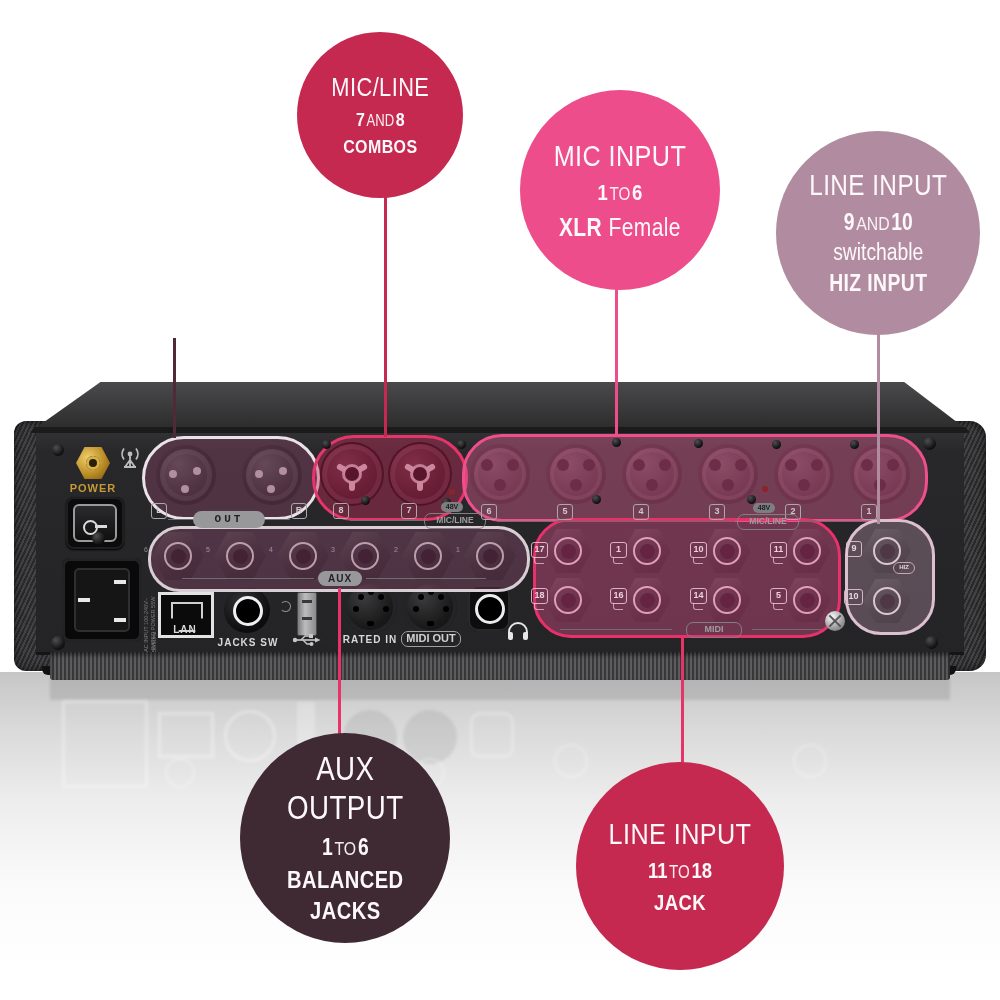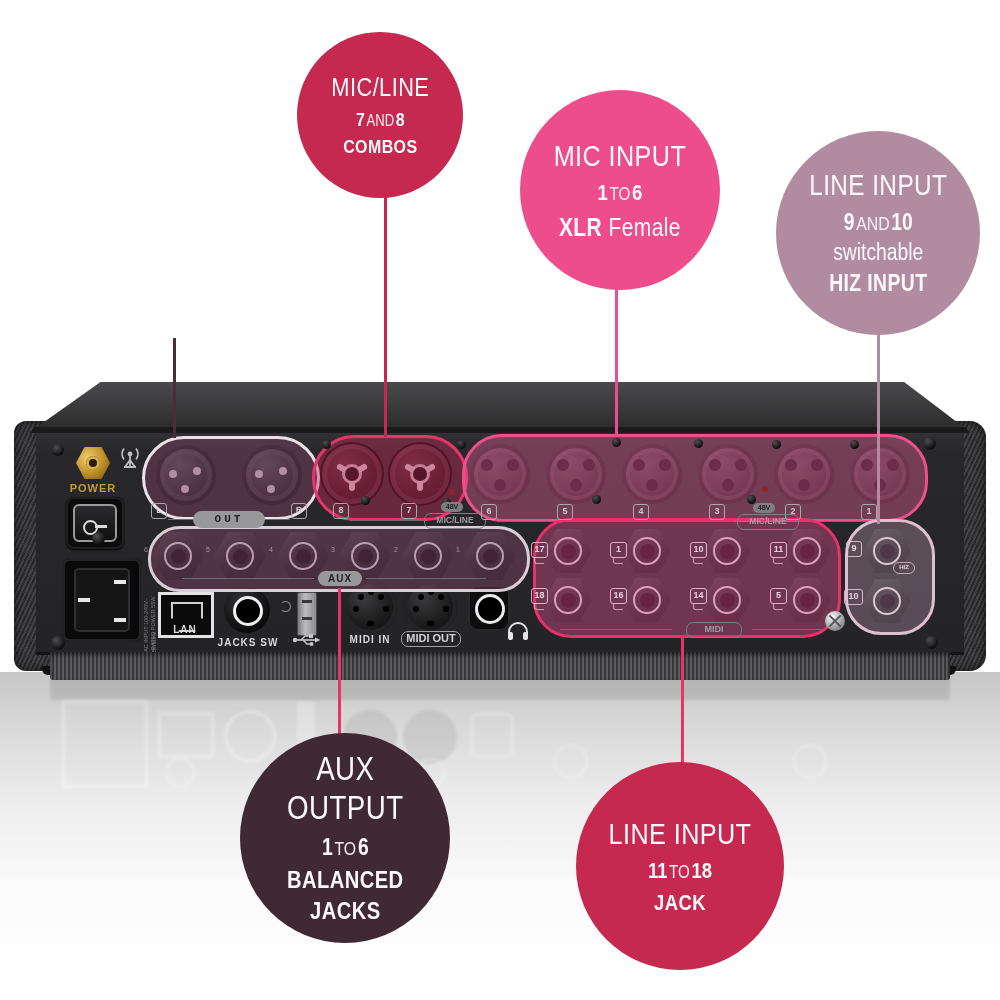--- a/index.html
+++ b/index.html
@@ -201,21 +201,21 @@
     <circle cx="3" cy="7" r="2.2" fill="#c8c8ca"></circle>
     <path d="M5 7 H23" stroke="#c8c8ca" stroke-width="1.6" fill="none"></path>
     <path d="M9 7 L13 3 H17" stroke="#c8c8ca" stroke-width="1.4" fill="none"></path>
     <rect x="17" y="1" width="4" height="4" fill="#c8c8ca"></rect>
     <path d="M11 7 L15 11 H18" stroke="#c8c8ca" stroke-width="1.4" fill="none"></path>
     <circle cx="19.5" cy="11" r="2" fill="#c8c8ca"></circle>
     <path d="M23 4.5 L28.5 7 L23 9.5 Z" fill="#c8c8ca"></path>
   </svg>
 
   <div class="abs conn din" style="left:343px;top:580px;width:54px;height:54px;"></div>
-  <div class="abs iolabel" style="left:339px;top:634px;width:62px;font-size:10px;">MIDI IN</div>
+  <div class="abs iolabel" style="left:339px;top:634px;width:62px;font-size:10px;">RATED IN</div>
   <div class="abs conn din" style="left:403px;top:580px;width:54px;height:54px;"></div>
   <div class="abs pillO" style="left:401px;top:631px;width:58px;height:14px;font-size:11px;line-height:13px;border-color:#a0a0a2;color:#d0d0d2;border-radius:7px;">MIDI OUT</div>
 
   <div class="abs conn" style="left:468px;top:585px;width:42px;height:46px;border-radius:10px;background:#0d0d0e;box-shadow:inset 0 0 0 2px #29292b;">
     <div class="abs" style="left:50%;top:50%;width:24px;height:24px;margin:-14px 0 0 -14px;border:3px solid #ececee;border-radius:50%;background:#000;"></div>
   </div>
   <svg class="abs" style="left:506px;top:621px;z-index:5;" width="24" height="20" viewBox="0 0 24 20">
     <path d="M3 13 v-2 a9 9 0 0 1 18 0 v2" fill="none" stroke="#e6e6e8" stroke-width="2"></path>
     <rect x="2" y="11" width="5" height="8" rx="2" fill="#e6e6e8"></rect>
     <rect x="17" y="11" width="5" height="8" rx="2" fill="#e6e6e8"></rect>

